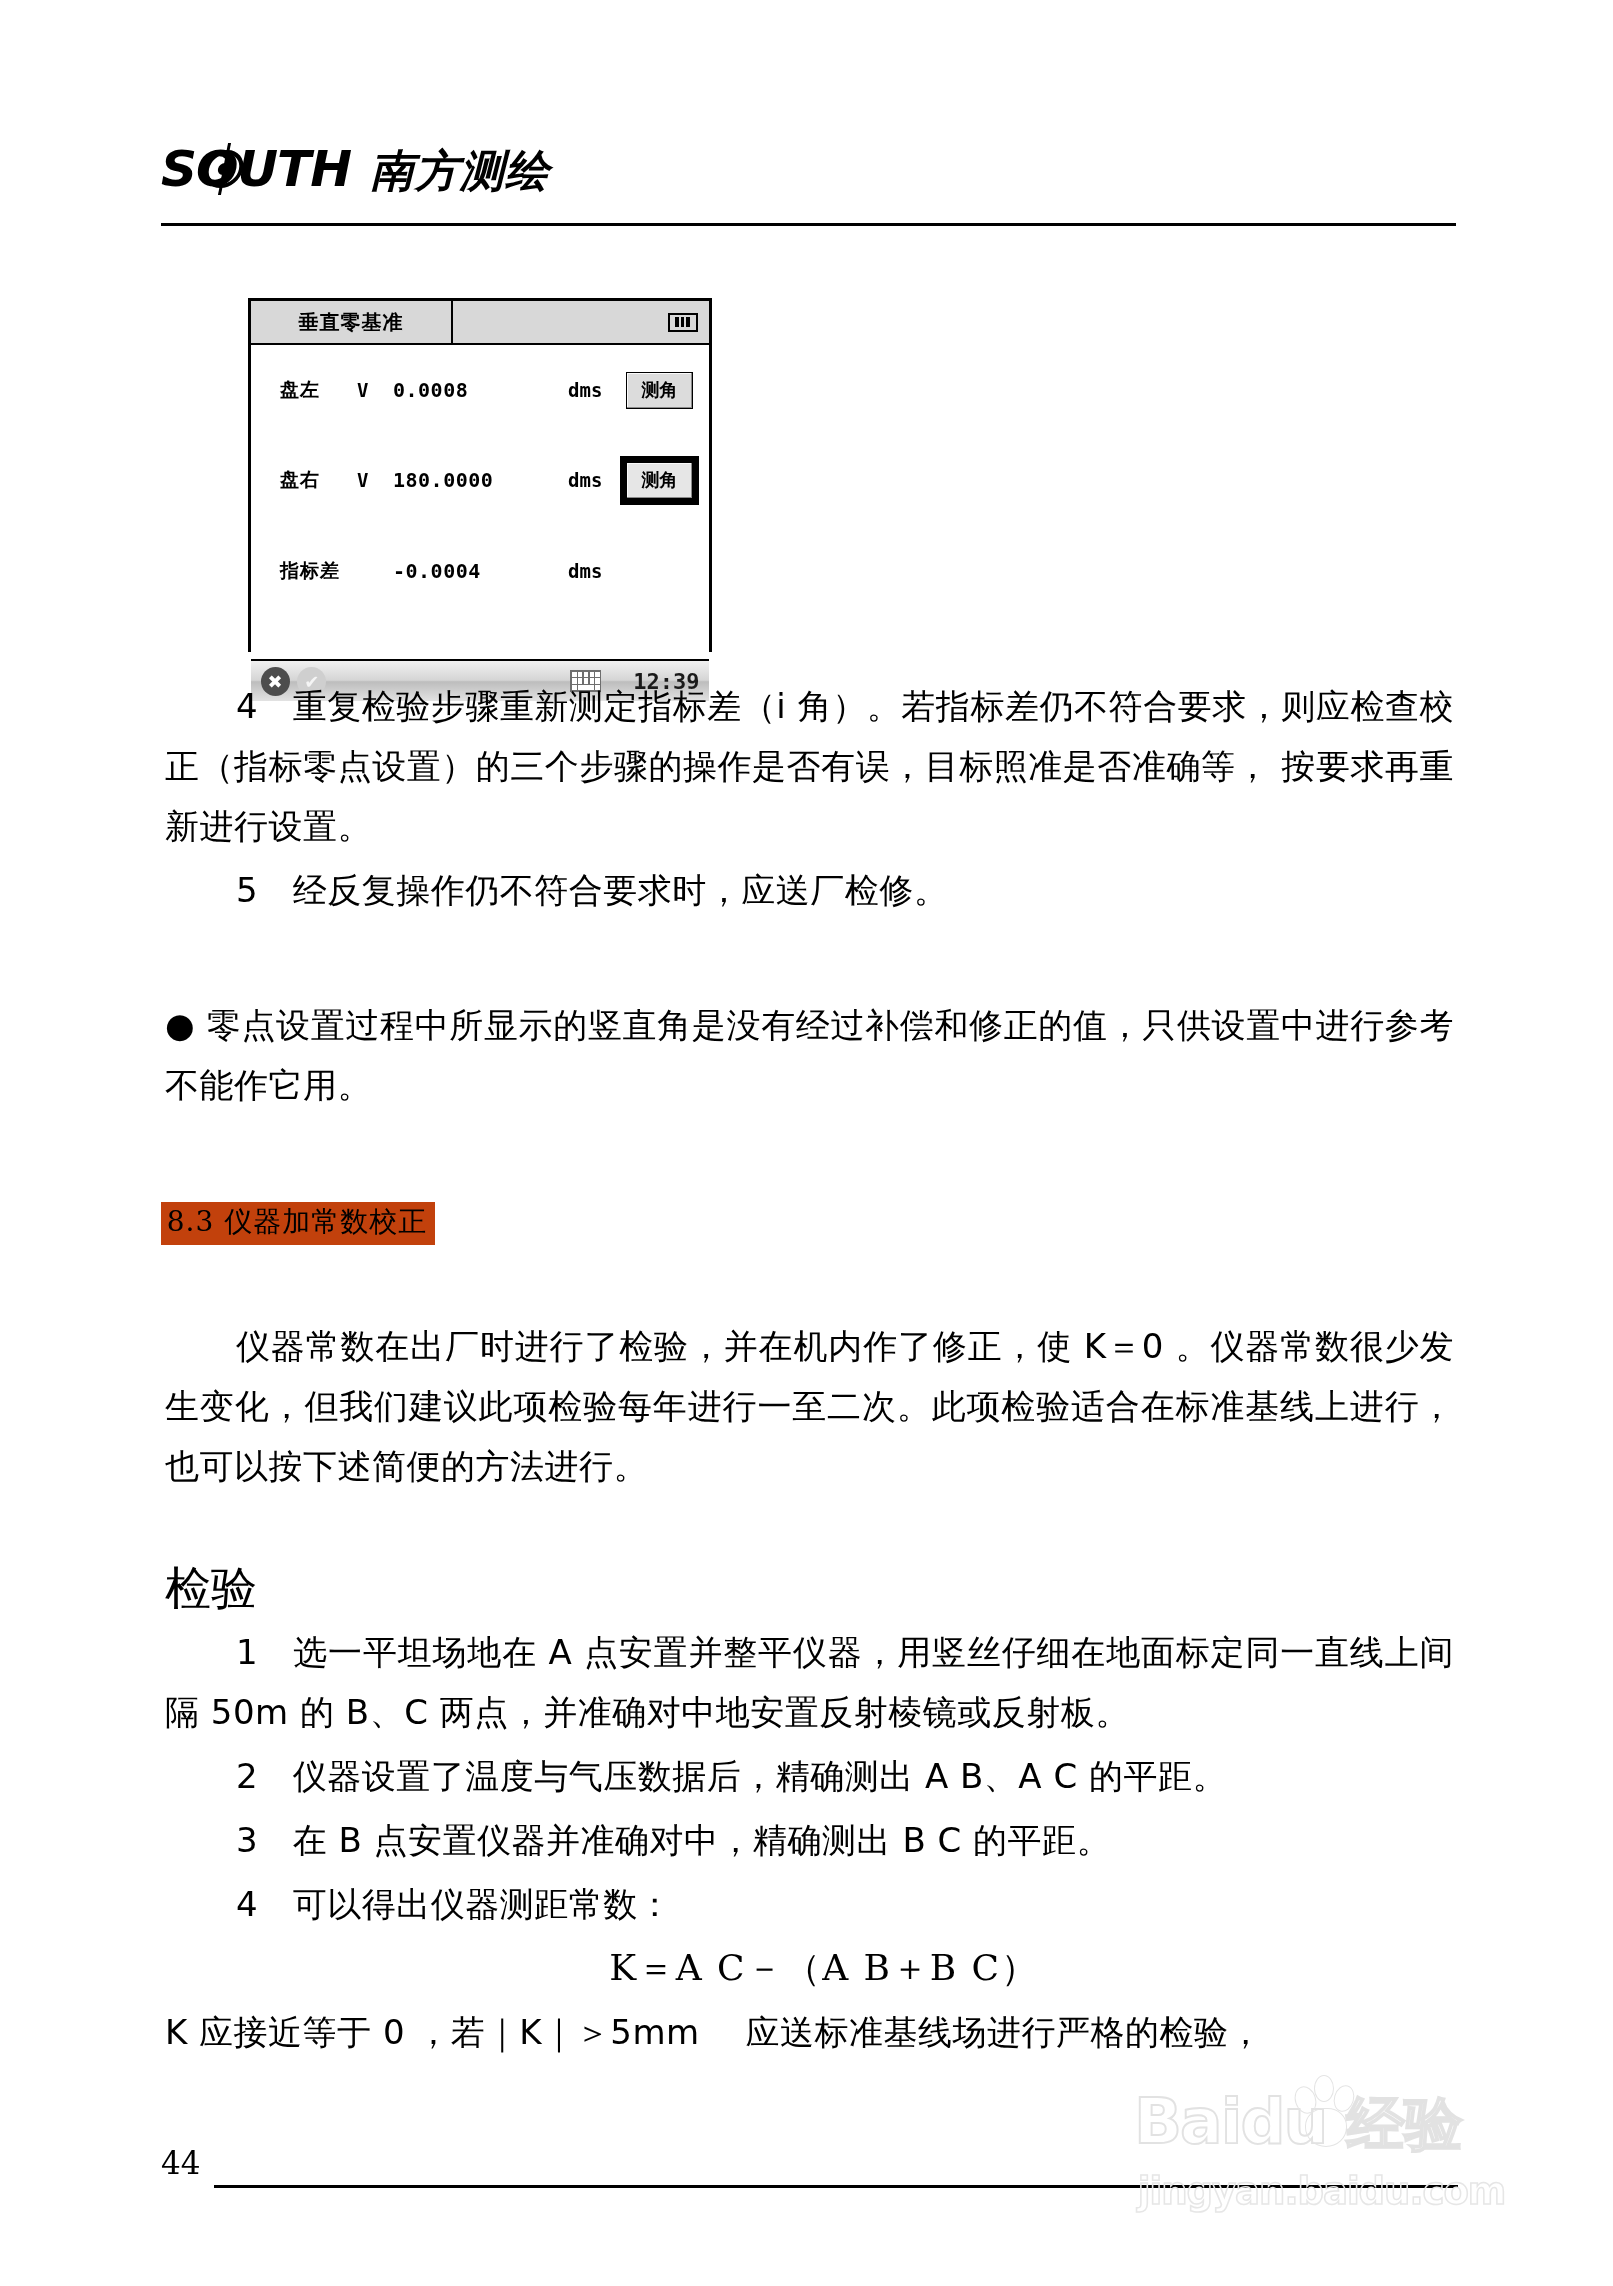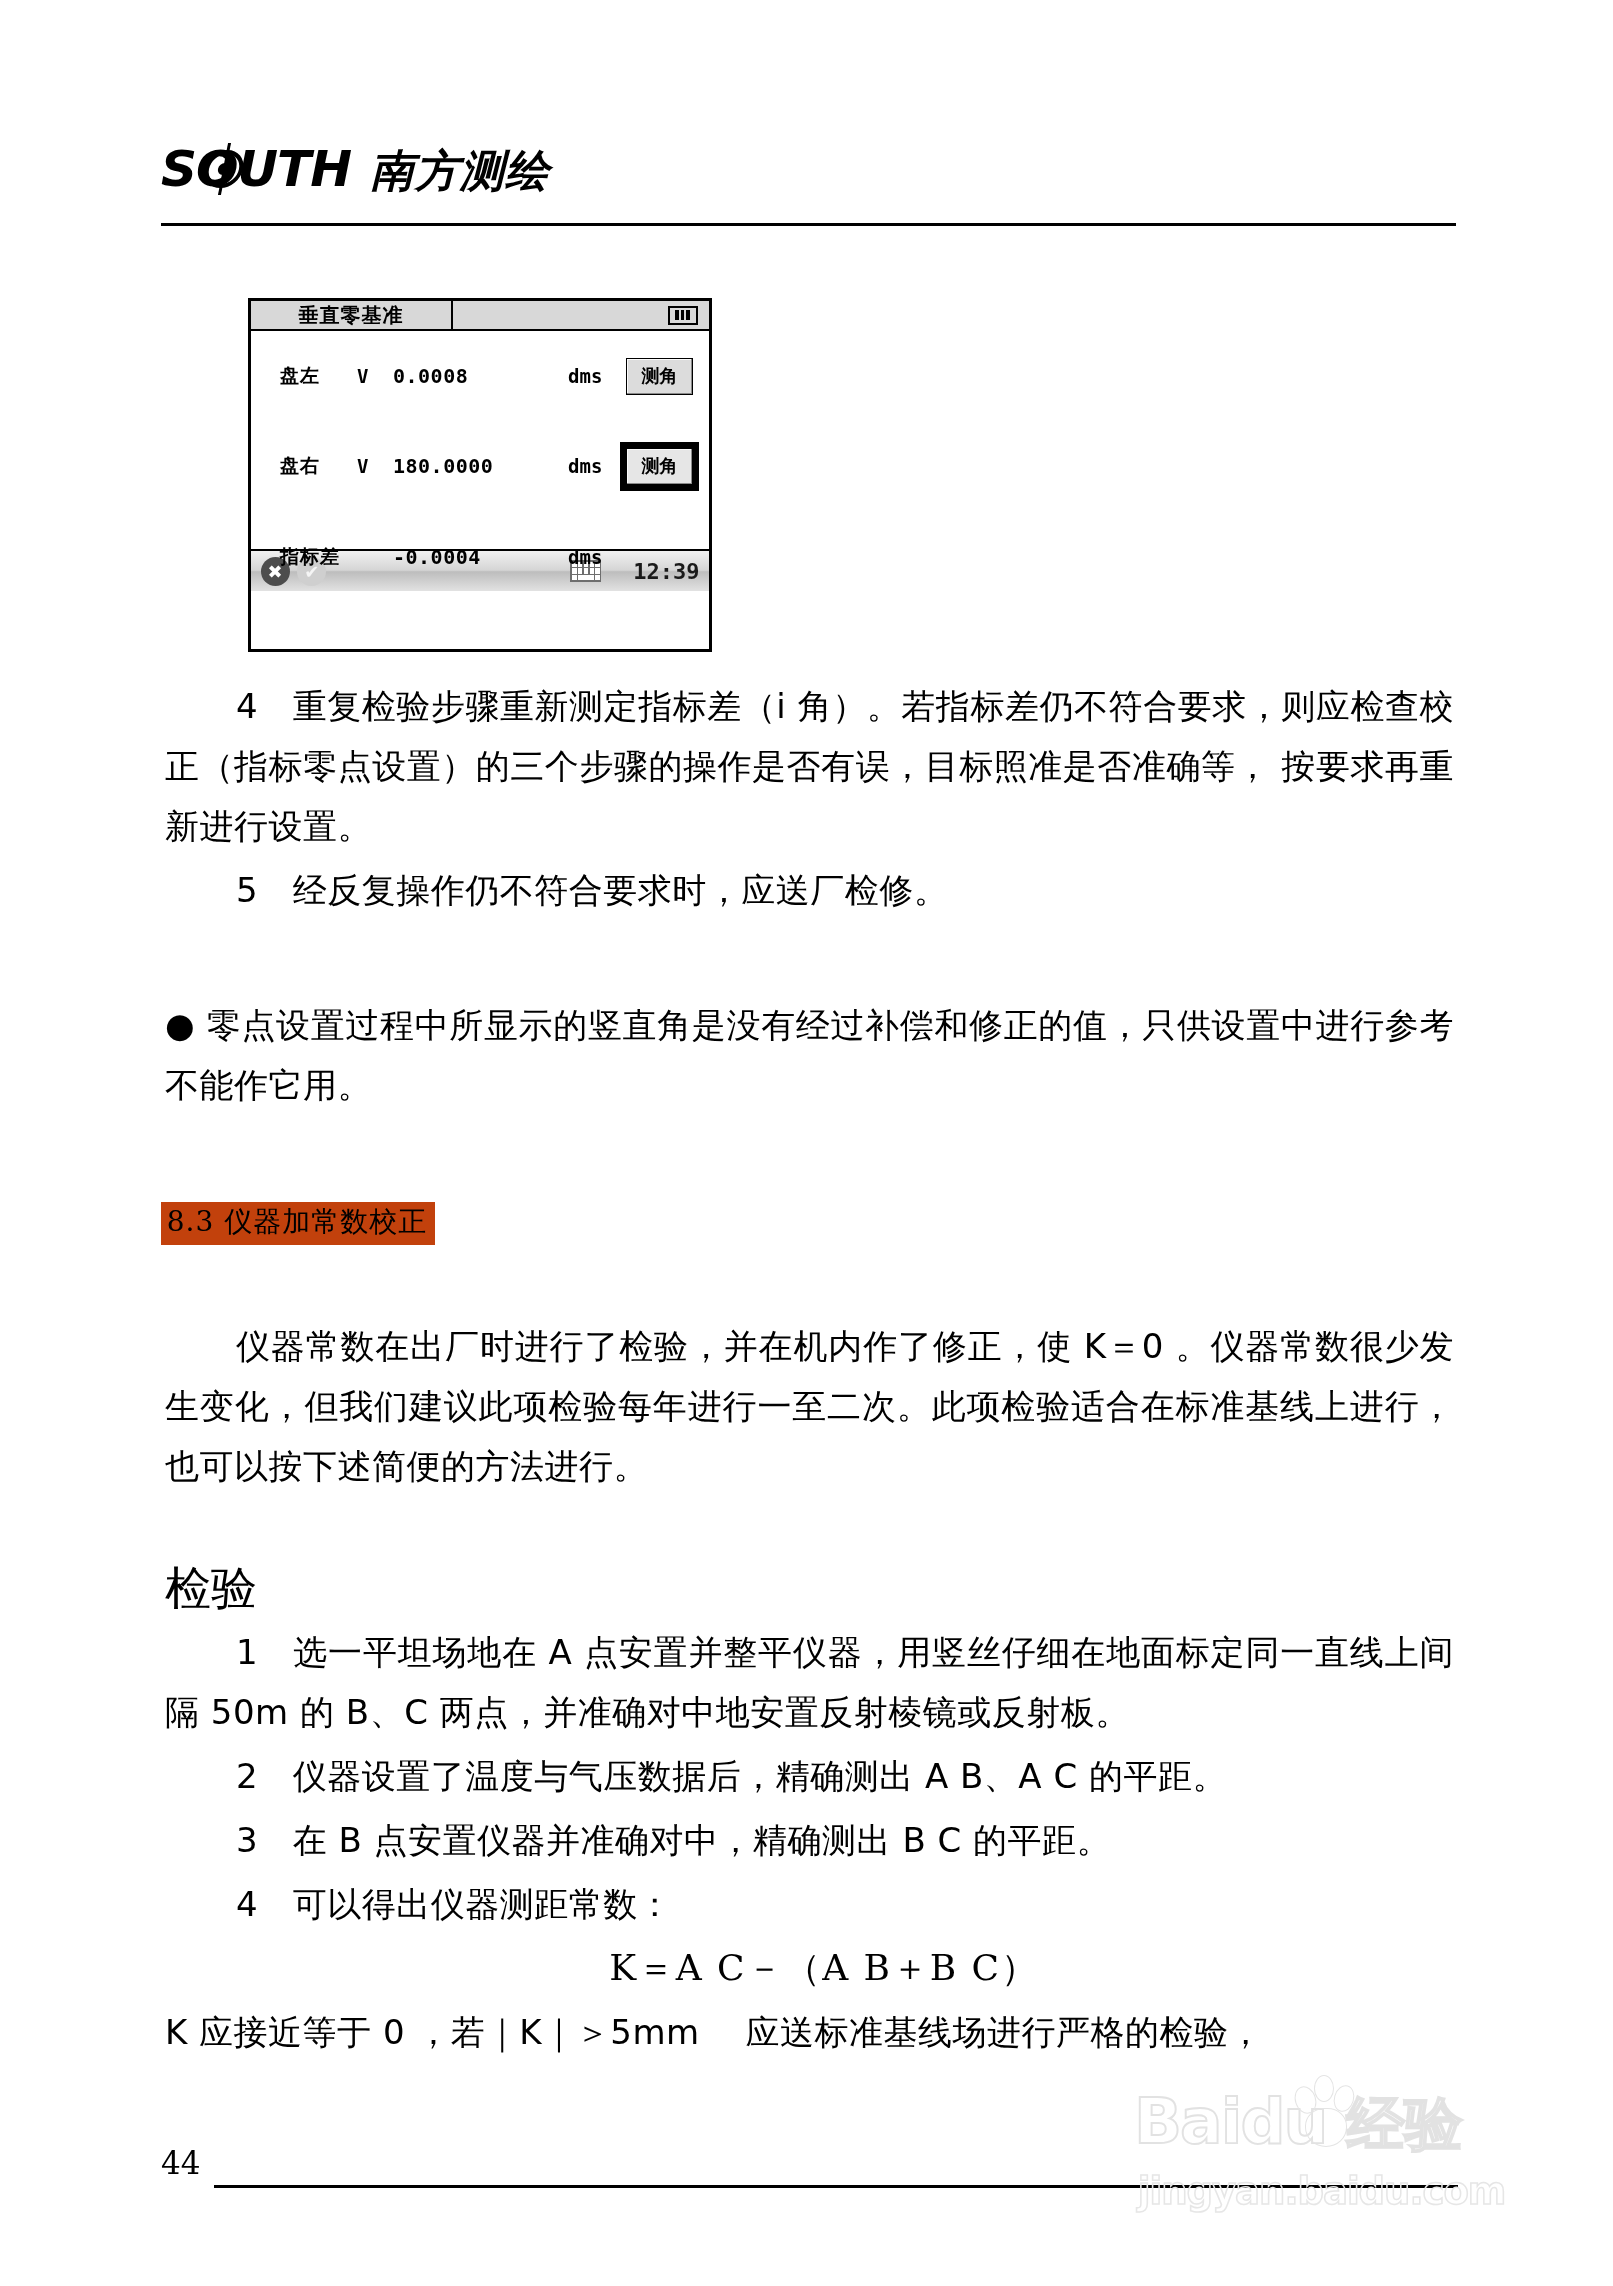--- a/index.html
+++ b/index.html
@@ -103,21 +103,21 @@
     top: 298px;
     width: 464px;
     height: 354px;
     background: #ffffff;
     border: 3.8px solid #000;
     box-sizing: border-box;
     font-family: "DejaVu Sans Mono", monospace;
   }
   .dev-titlebar {
     display: flex;
-    height: 30px;
+    height: 44px;
     background: #d8d8d8;
     border-bottom: 2.9px solid #000;
     box-sizing: border-box;
     text-align: center;
   }
   .dev-title {
     width: 202px;
     border-right: 2.9px solid #000;
     box-sizing: border-box;
     display: flex;
@@ -149,21 +149,21 @@
     background: #d8d8d8;
   }
   .battery i {
     display: block;
     width: 3.8px;
     height: 9.6px;
     background: #000;
   }
   .dev-body {
     position: relative;
-    height: 218px;
+    height: 314px;
     background: #ffffff;
   }
   .dev-row {
     position: absolute;
     left: 0;
     width: 100%;
     height: 44px;
     display: flex;
     align-items: center;
   }

